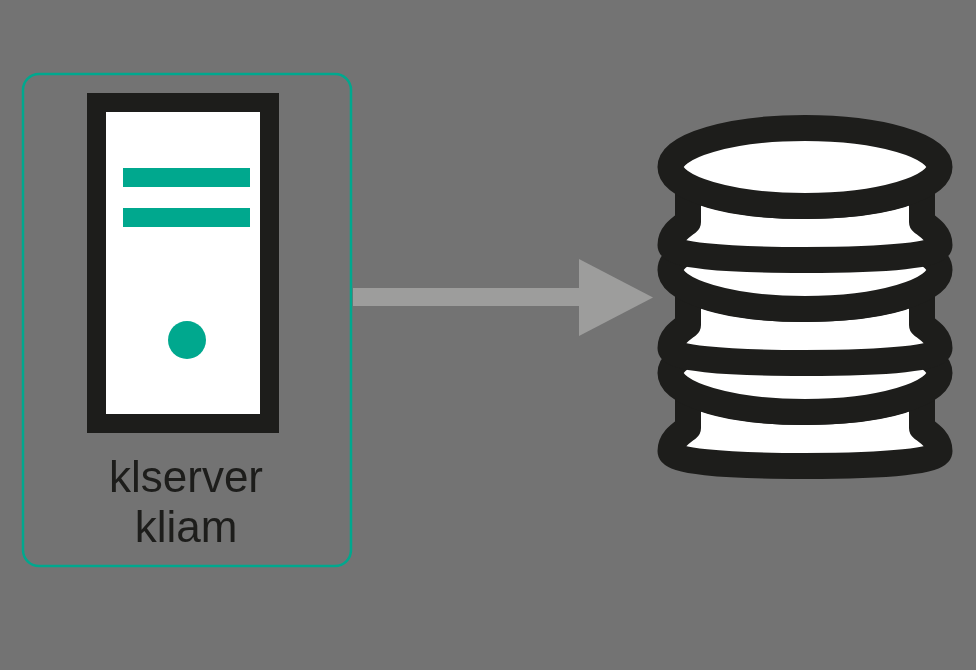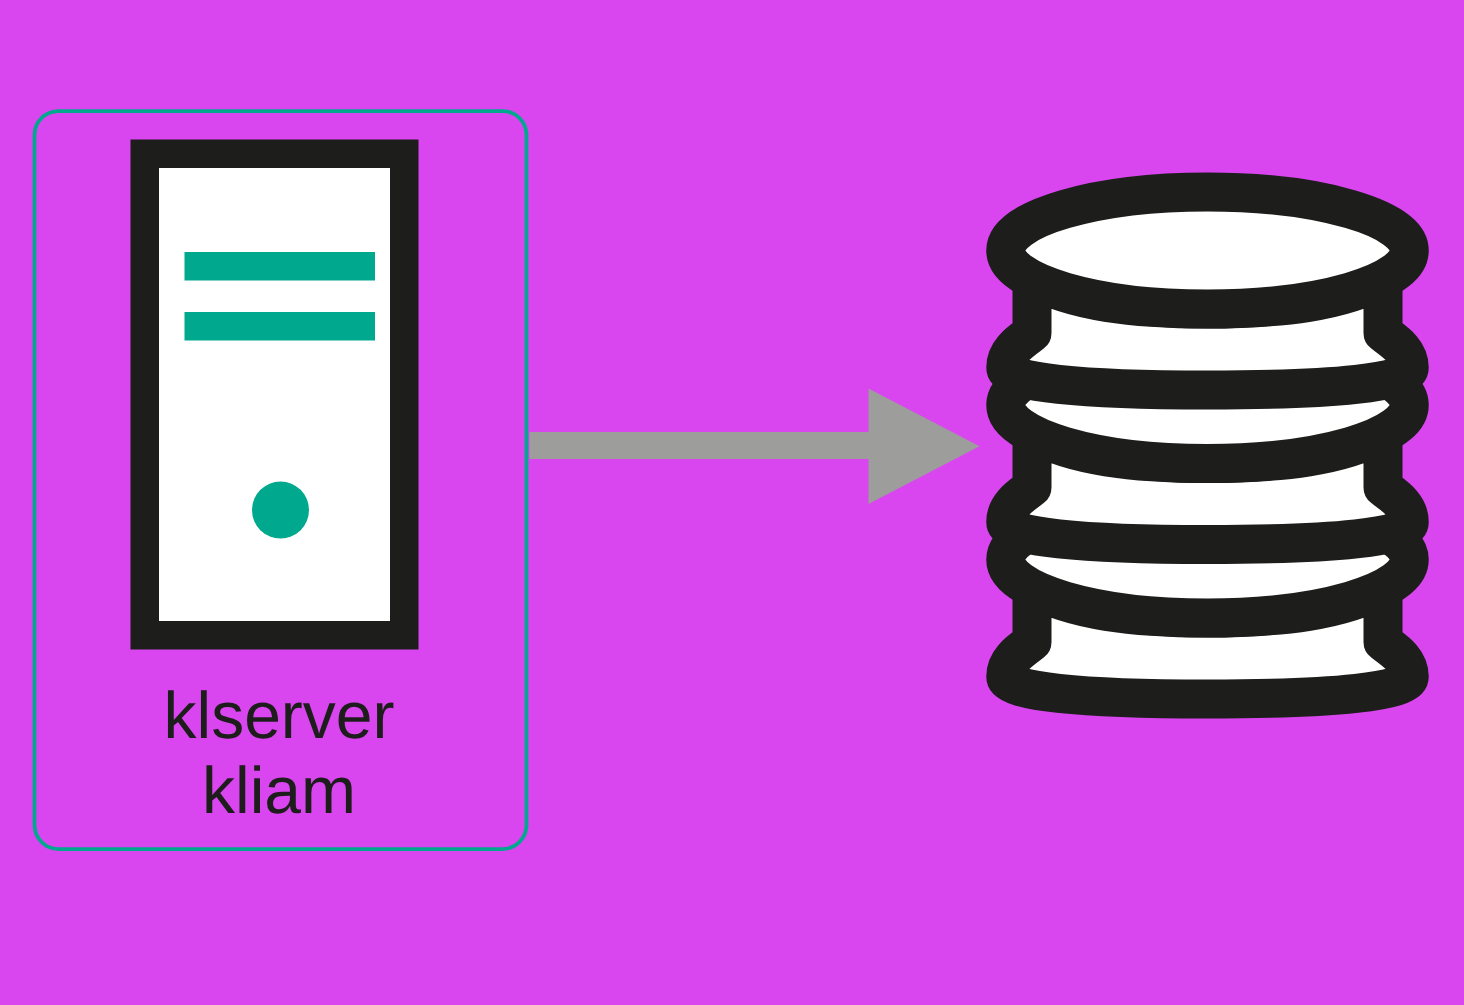--- a/index.html
+++ b/index.html
@@ -4,21 +4,21 @@
 <style>
   html, body {
     margin: 0;
     padding: 0;
     background: #ffffff;
   }
   .canvas {
     position: relative;
     width: 976px;
     height: 670px;
-    background: #d946ef;
+    background: #737373;
     overflow: hidden;
     font-family: "Liberation Sans", "DejaVu Sans", sans-serif;
   }
   svg { display: block; }
   .node-label {
     font-family: "Liberation Sans", "DejaVu Sans", sans-serif;
     font-size: 44px;
     font-weight: 400;
     fill: #1d1d1b;
     text-anchor: middle;

